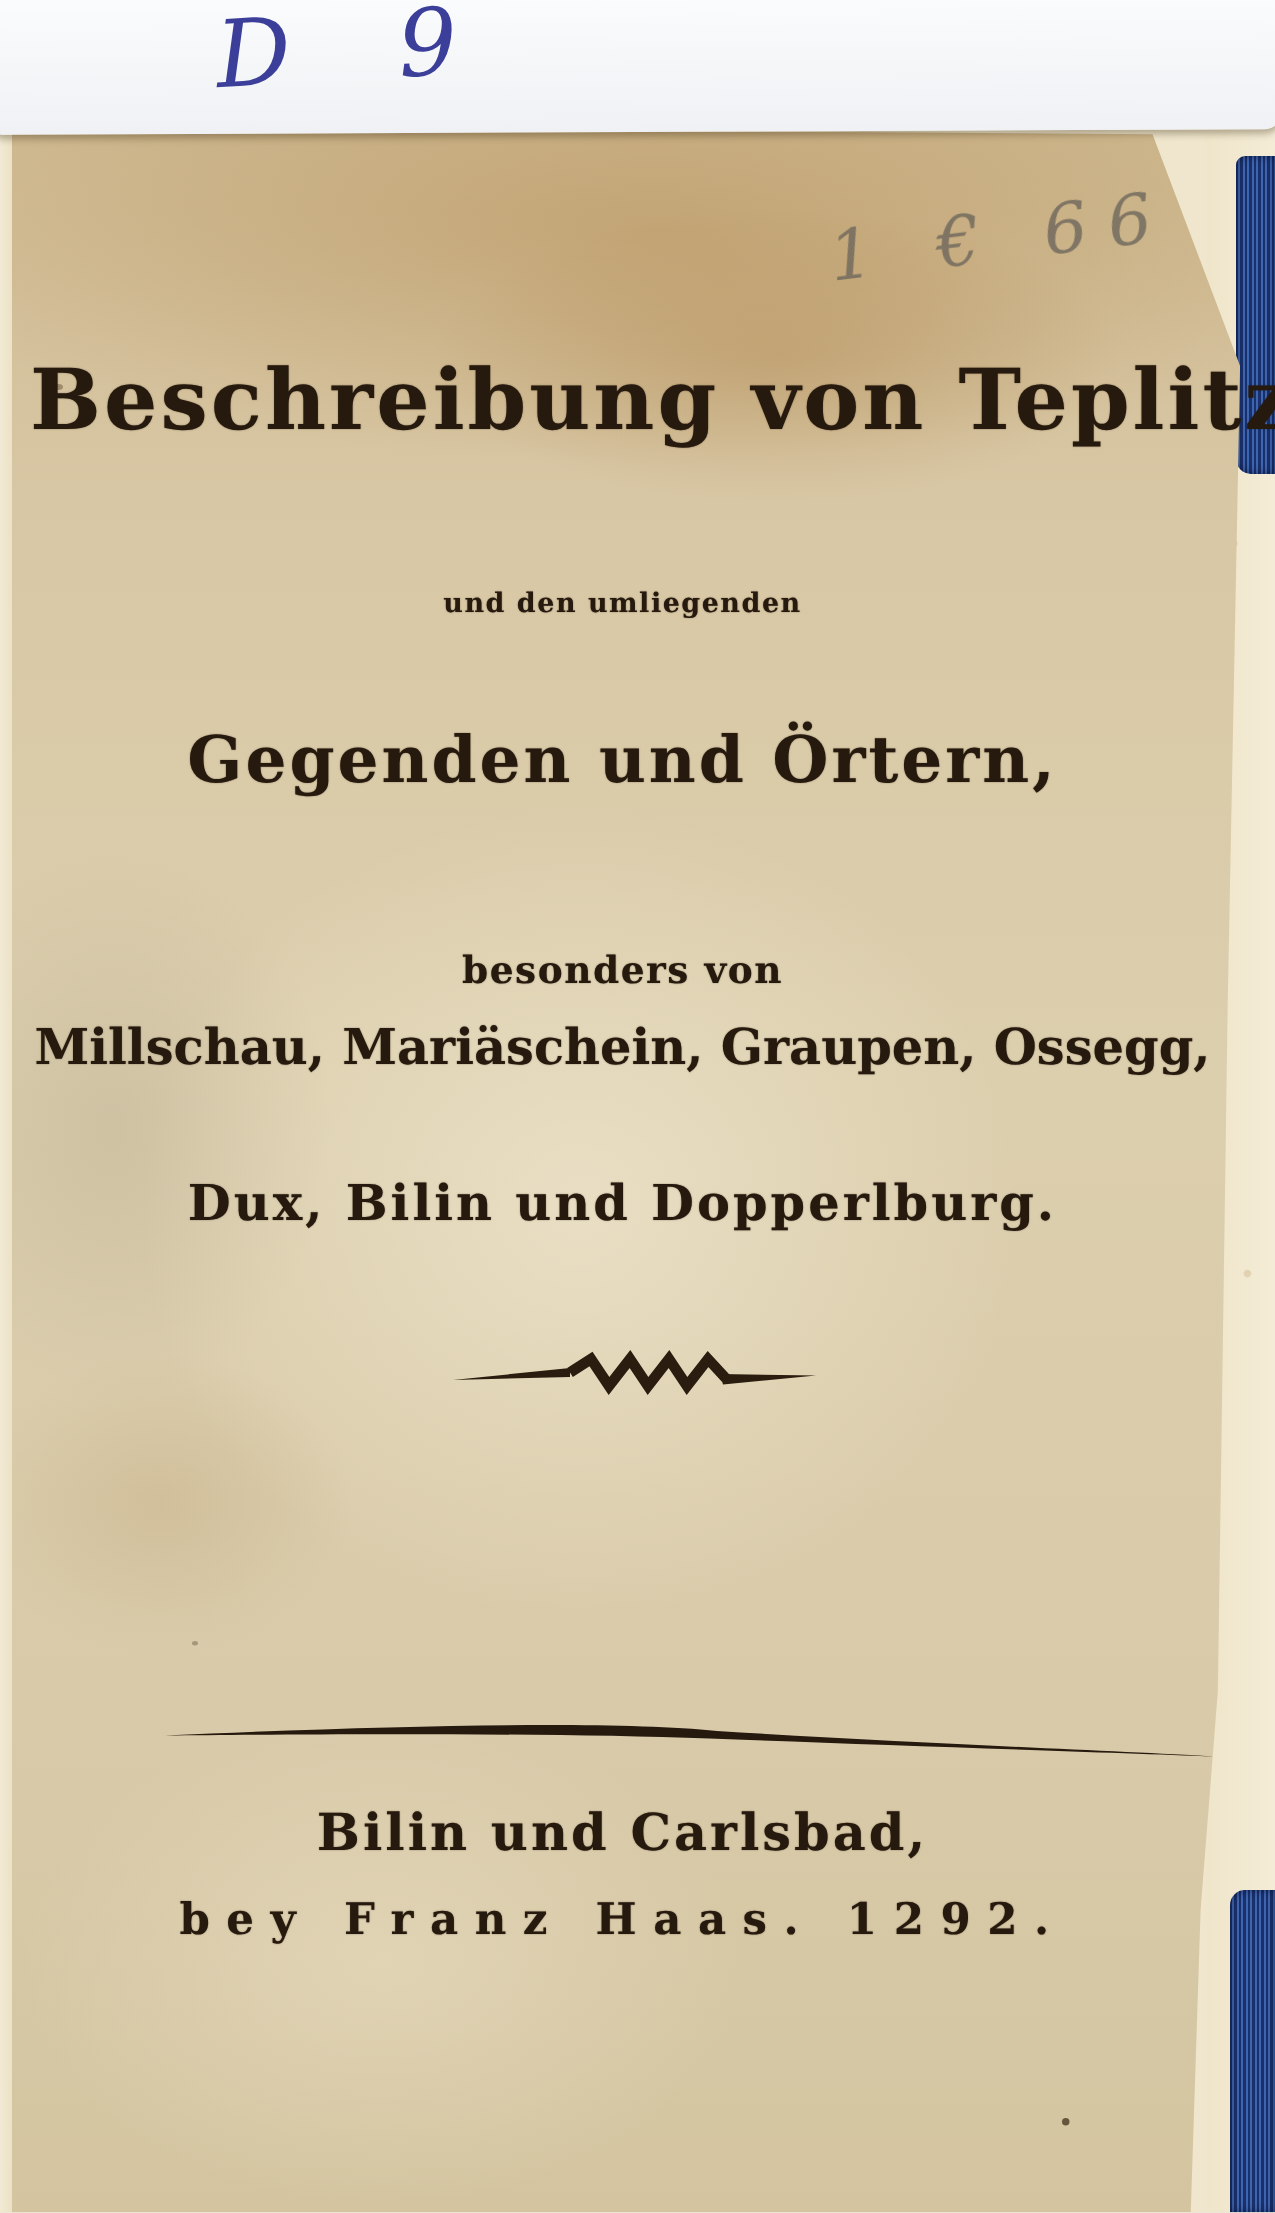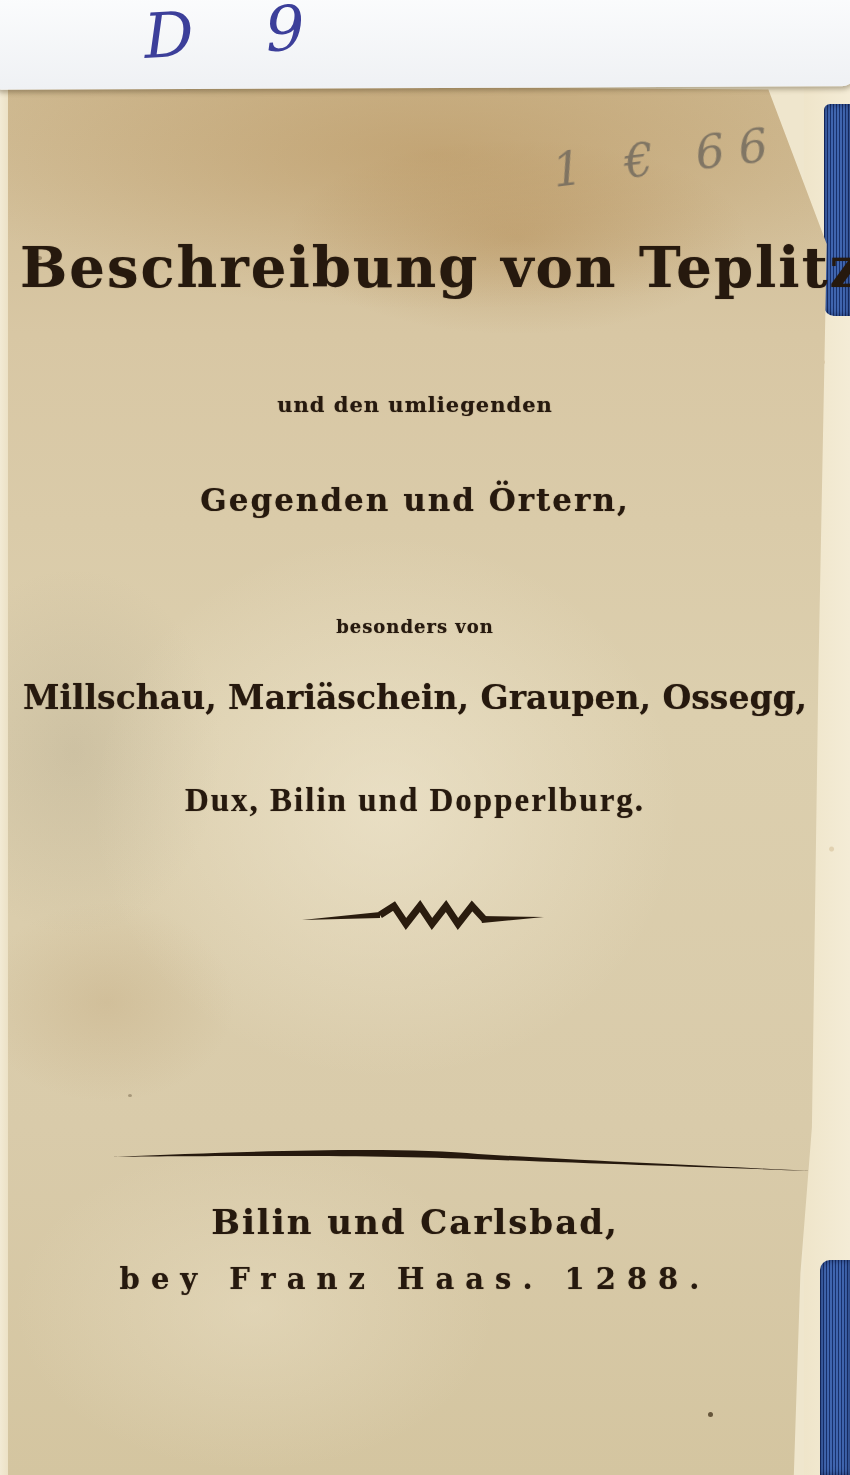--- a/index.html
+++ b/index.html
@@ -86,25 +86,25 @@
     position:absolute;left:20px;top:0;width:790px;text-align:center;
     color:var(--ink,#26190e);
   }
   .line{
     position:absolute;left:0;width:100%;
     font-weight:bold;
     text-shadow:0 0 1px rgba(40,24,8,.55);
     white-space:nowrap;
   }
   .l-title   {top:234px;font-size:56px;letter-spacing:2px;}
-  .l-sub1    {top:392px;font-size:21px;letter-spacing:1px;}
-  .l-sub2    {top:482px;font-size:31px;letter-spacing:2px;}
-  .l-sub3    {top:616px;font-size:18px;letter-spacing:1px;}
+  .l-sub1    {top:392px;font-size:18px;letter-spacing:1px;}
+  .l-sub2    {top:482px;font-size:43px;letter-spacing:2px;}
+  .l-sub3    {top:632px;font-size:25px;letter-spacing:1px;}
   .l-places1 {top:678px;font-size:33px;}
-  .l-places2 {top:782px;font-size:33px;letter-spacing:2px;font-family:Liberation Serif, serif;}
+  .l-places2 {top:782px;font-size:33px;letter-spacing:2px;}
   .l-imp1    {top:1202px;font-size:34px;letter-spacing:2px;}
   .l-imp2    {top:1262px;font-size:29px;letter-spacing:11px;}
 
   .ornament{position:absolute;left:300px;top:898px;}
   .rule{position:absolute;left:108px;top:1146px;}
 </style>
 </head>
 <body>
 
 <div class="photo">
@@ -121,21 +121,21 @@
   </div>
 
   <div class="print">
     <div class="line l-title">Beschreibung von Teplitz</div>
     <div class="line l-sub1">und den umliegenden</div>
     <div class="line l-sub2">Gegenden und Örtern,</div>
     <div class="line l-sub3">besonders von</div>
     <div class="line l-places1">Millschau, Mariäschein, Graupen, Ossegg,</div>
     <div class="line l-places2">Dux, Bilin und Dopperlburg.</div>
     <div class="line l-imp1">Bilin und Carlsbad,</div>
-    <div class="line l-imp2">bey Franz Haas. 1288.</div>
+    <div class="line l-imp2">bey Franz Haas. 1292.</div>
   </div>
 
   <div class="ornament">
     <svg width="248" height="40" viewBox="0 0 248 40">
       <path d="M2,22 L80,14 L80,20 Z" fill="#2a1c0e"></path>
       <polyline points="80,17 94,8 106,26 120,8 132,26 146,8 158,26 172,8 184,21" fill="none" stroke="#2a1c0e" stroke-width="7"></polyline>
       <path d="M180,18 L244,19 L182,25 Z" fill="#2a1c0e"></path>
     </svg>
   </div>
 

